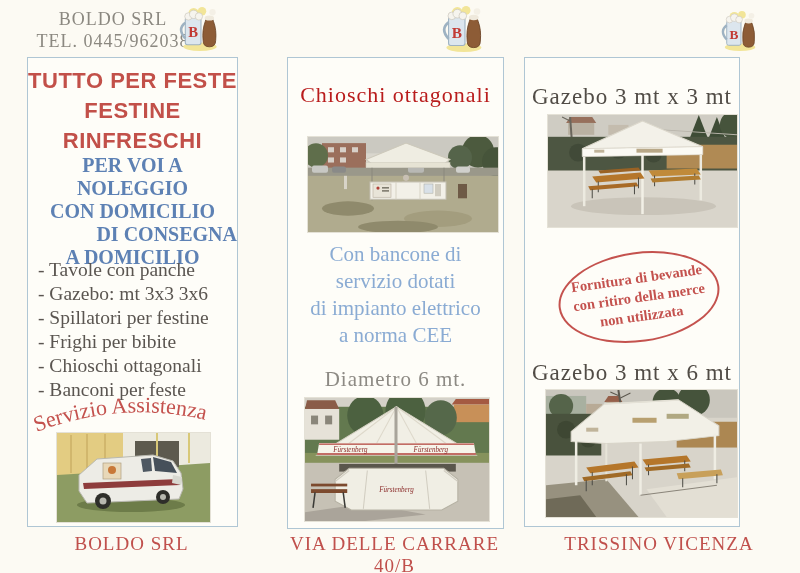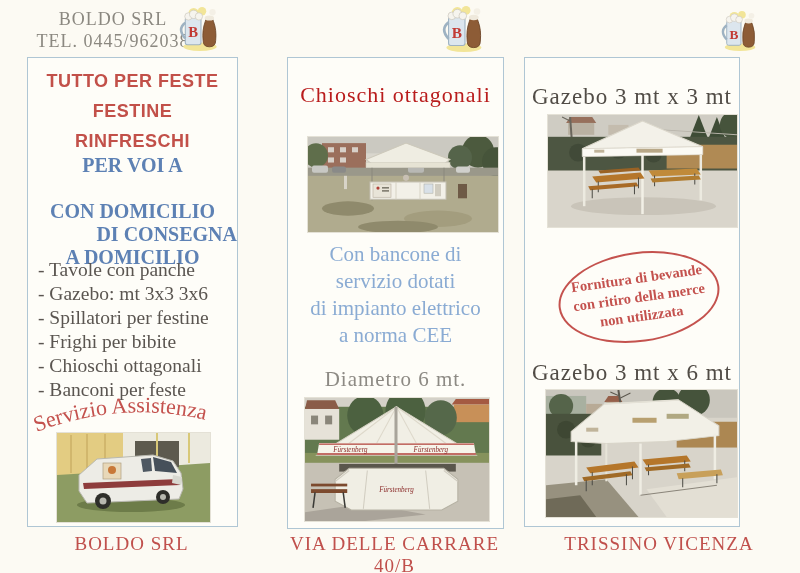--- a/index.html
+++ b/index.html
@@ -3,21 +3,21 @@
 <meta charset="utf-8">
 <style>
   html,body{margin:0;padding:0;background:#e9e7e0;}
   .page{position:relative;width:800px;height:573px;background:#fcfaf3;overflow:hidden;
         font-family:"Liberation Serif",serif;}
   .abs{position:absolute;}
   .hdr{position:absolute;text-align:center;color:#8b8880;font-size:18px;line-height:22px;
        letter-spacing:1px;}
   .panel{position:absolute;background:#fefdf8;border:1px solid #afc6d4;}
   .ctr{position:absolute;left:0;right:0;text-align:center;}
-  .headline{font-family:"Liberation Sans",sans-serif;font-weight:700;font-size:18px;
+  .headline{font-family:"Liberation Sans",sans-serif;font-weight:700;font-size:22px;
             line-height:30px;color:#c25049;letter-spacing:0.5px;}
   .subhead{font-weight:700;font-size:20px;line-height:23px;color:#5d81b4;}
   .list{position:absolute;left:10px;right:2px;text-align:left;font-size:19.5px;
         line-height:24px;color:#5a5550;}
   .m-title{font-size:22px;color:#b91c1c;letter-spacing:1px;}
   .m-body{font-size:21px;line-height:27px;color:#8aabd3;}
   .m-note{font-size:21px;color:#8d8a84;letter-spacing:1px;}
   .r-title{font-size:23px;color:#514c46;letter-spacing:1px;}
   .footer{position:absolute;text-align:center;font-size:19px;color:#c0504c;letter-spacing:1px;}
   .photo{position:absolute;box-shadow:0 0 0 1px #e4e1d6;}
@@ -85,20 +85,21 @@
       <text x="12.5" y="29" font-size="14" font-weight="bold" fill="#c23a34" text-anchor="middle" font-family="'Liberation Serif',serif">B</text>
     </svg>
   </div>
 
   <div class="panel" style="left:27px;top:57px;width:209px;height:468px;">
     <div class="ctr headline" style="top:8px;">TUTTO PER FESTE</div>
     <div class="ctr headline" style="top:38px;">FESTINE</div>
     <div class="ctr headline" style="top:68px;">RINFRESCHI</div>
 
     <div class="ctr subhead" style="top:96px;">PER VOI A</div>
+    <div class="ctr subhead" style="top:119px;">NOLEGGIO</div>
     <div class="ctr subhead" style="top:142px;">CON DOMICILIO</div>
     <div class="ctr subhead" style="top:165px;text-align:right;">DI CONSEGNA</div>
     <div class="ctr subhead" style="top:188px;">A DOMICILIO</div>
 
     <div class="list" style="top:200px;">
       <div>- Tavole con panche</div>
       <div>- Gazebo: mt 3x3 3x6</div>
       <div>- Spillatori per festine</div>
       <div>- Frighi per bibite</div>
       <div>- Chioschi ottagonali</div>

